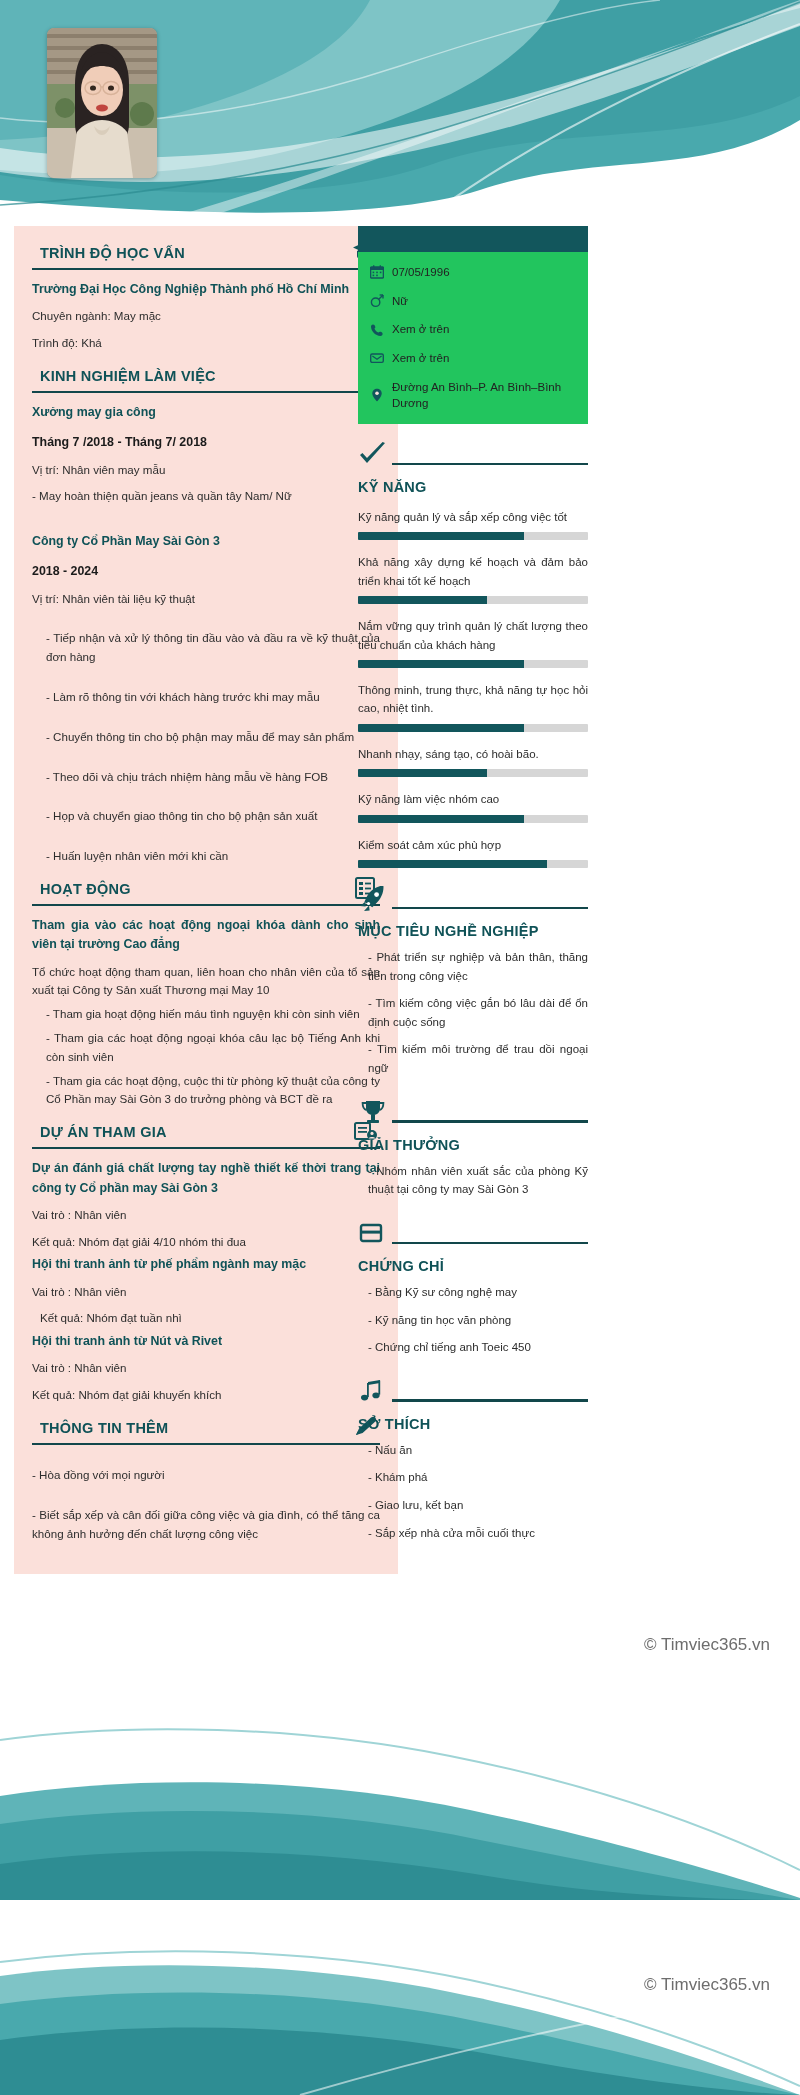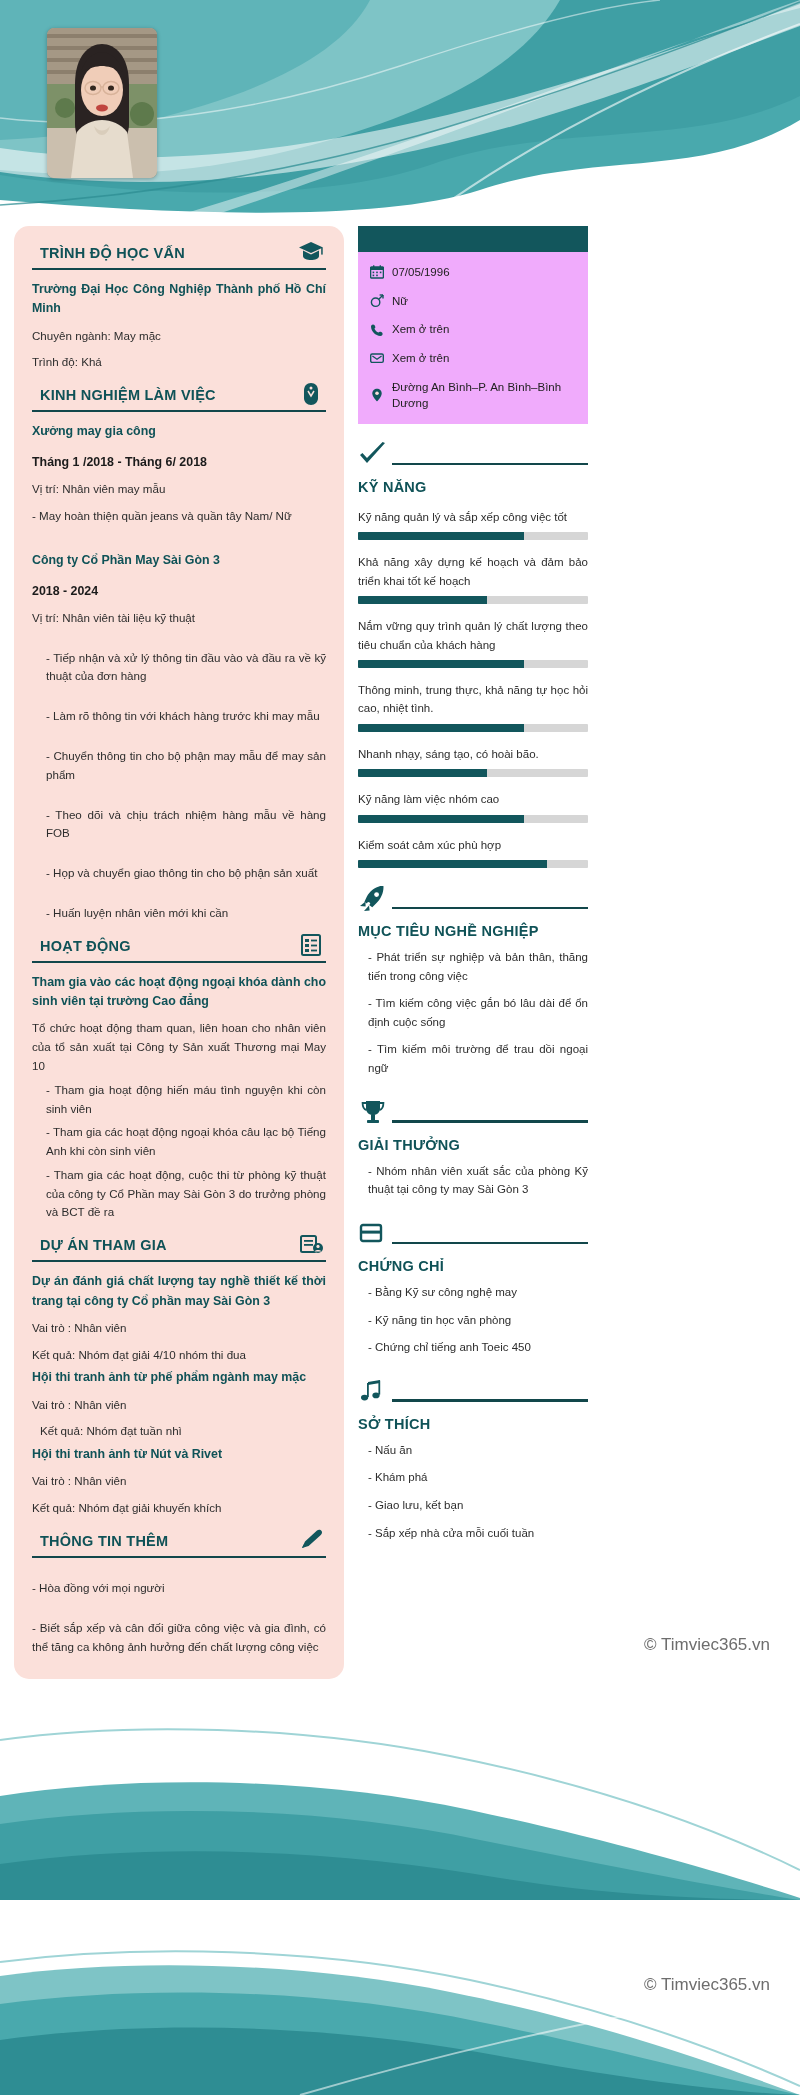--- a/index.html
+++ b/index.html
@@ -31,22 +31,22 @@
     font-size: 26px; font-weight: 700; letter-spacing: 3.4px;
     color: #0f4f53; line-height: 1.1; white-space: nowrap;
   }
   .cv-role {
     margin-top: 10px; font-size: 12.5px; letter-spacing: .45px;
     color: #1d6b6b; font-weight: 400; white-space: nowrap;
   }
 
   
   .left-col {
-    position: absolute; left: 14px; top: 226px; width: 330px;
-    background: #fbe0da; padding: 16px 18px 22px 18px; border-radius: 15px;
+    position: absolute; left: 14px; top: 226px; width: 384px;
+    background: #fbe0da; padding: 16px 18px 31px 18px;
   }
   .right-col { position: absolute; left: 358px; top: 226px; width: 230px; }
 
   
   .sec-head { margin-top: 14px; position: relative; }
   .sec-head:first-child { margin-top: 2px; }
   .sec-title {
     font-size: 14.5px; font-weight: 700; color: #0f5257;
     letter-spacing: .25px; padding-left: 8px; line-height: 1.3;
   }
@@ -68,21 +68,21 @@
   .p-just { text-align: justify; }
   .bullets { margin-top: 4px; }
   .b-item {
     font-size: 11.6px; color: #2d2d2d; line-height: 1.62;
     margin-top: 21px; padding-left: 14px; text-align: justify;
   }
   .b-item.tight { margin-top: 5px; }
   .gap-md { height: 16px; }
 
   
-  .contact-card { background: #f0abfc; padding: 0 0 12px 0; }
+  .contact-card { background: #22c55e; padding: 0 0 12px 0; }
   .contact-bar { height: 26px; background: #12565c; }
   .c-row { display: flex; align-items: center; margin-top: 12px; padding: 0 10px 0 12px; }
   .c-icon { width: 22px; flex: 0 0 22px; color: #12565c; display:flex; align-items:center; }
   .c-icon svg { display:block; }
   .c-text { font-size: 11.5px; color: #222; line-height: 1.45; }
 
   
   .r-sec { margin-top: 18px; }
   .r-iconrow { display: flex; align-items: flex-end; }
   .r-icon { width: 34px; flex: 0 0 34px; height: 26px; color: #12565c; }
@@ -186,21 +186,21 @@
         <svg width="26" height="24" viewBox="0 0 26 24">
             <path d="M13 1 C17.2 1 20 4 20 8.4 L20 16 C20 20 17 23 13 23 C9 23 6 20 6 16 L6 8.4 C6 4 8.8 1 13 1 Z" fill="#12565c"></path>
             <path d="M10 9 L13 14 L16 9" fill="none" stroke="#fbe0da" stroke-width="1.5"></path>
             <circle cx="13" cy="6" r="1.5" fill="#fbe0da"></circle>
           </svg>
       </div>
       <div class="sec-rule"></div>
     </div>
 
     <div class="h-strong">Xưởng may gia công</div>
-    <div class="h-dark">Tháng 1 /2018 - Tháng 6/ 2018</div>
+    <div class="h-dark">Tháng 7 /2018 - Tháng 7/ 2018</div>
     <div class="p-line">Vị trí: Nhân viên may mẫu</div>
     <div class="p-line">- May hoàn thiện quần jeans và quần tây Nam/ Nữ</div>
     <div class="gap-md"></div>
 
     <div class="h-strong">Công ty Cổ Phần May Sài Gòn 3</div>
     <div class="h-dark">2018 - 2024</div>
     <div class="p-line">Vị trí: Nhân viên tài liệu kỹ thuật</div>
     <div class="bullets">
       <div class="b-item">- Tiếp nhận và xử lý thông tin đầu vào và đầu ra về kỹ thuật của đơn hàng</div>
       <div class="b-item">- Làm rõ thông tin với khách hàng trước khi may mẫu</div>
@@ -453,21 +453,21 @@
               <ellipse cx="6.6" cy="18.6" rx="3.6" ry="2.8" fill="#12565c"></ellipse>
               <ellipse cx="18" cy="16.4" rx="3.6" ry="2.8" fill="#12565c"></ellipse>
             </svg>
         </span>
         <span class="r-rule"></span>
       </div>
       <div class="r-title">SỞ THÍCH</div>
       <div class="r-item">- Nấu ăn</div>
       <div class="r-item">- Khám phá</div>
       <div class="r-item">- Giao lưu, kết bạn</div>
-      <div class="r-item">- Sắp xếp nhà cửa mỗi cuối tuần</div>
+      <div class="r-item">- Sắp xếp nhà cửa mỗi cuối thực</div>
     </div>
   </div>
 
   <div class="wave-mid">
     <svg width="800" height="200" viewBox="0 0 800 200">
       <path d="M0,16 C120,2 300,0 460,26 C600,50 710,92 800,140 L800,200 L0,200 Z" fill="#ffffff"></path>
       <path d="M0,40 C130,22 300,26 450,56 C600,86 710,126 800,170" fill="none" stroke="#9fd4d6" stroke-width="2"></path>
       <path d="M0,96 C140,74 320,78 470,110 C610,140 720,172 800,198 L800,200 L0,200 Z" fill="#5fb4b8"></path>
       <path d="M0,124 C150,102 330,108 480,140 C620,168 720,188 800,200 L0,200 Z" fill="#3f9fa4"></path>
       <path d="M0,164 C160,142 340,150 500,178 C610,196 720,200 800,200 L0,200 Z" fill="#2e8d93"></path>

